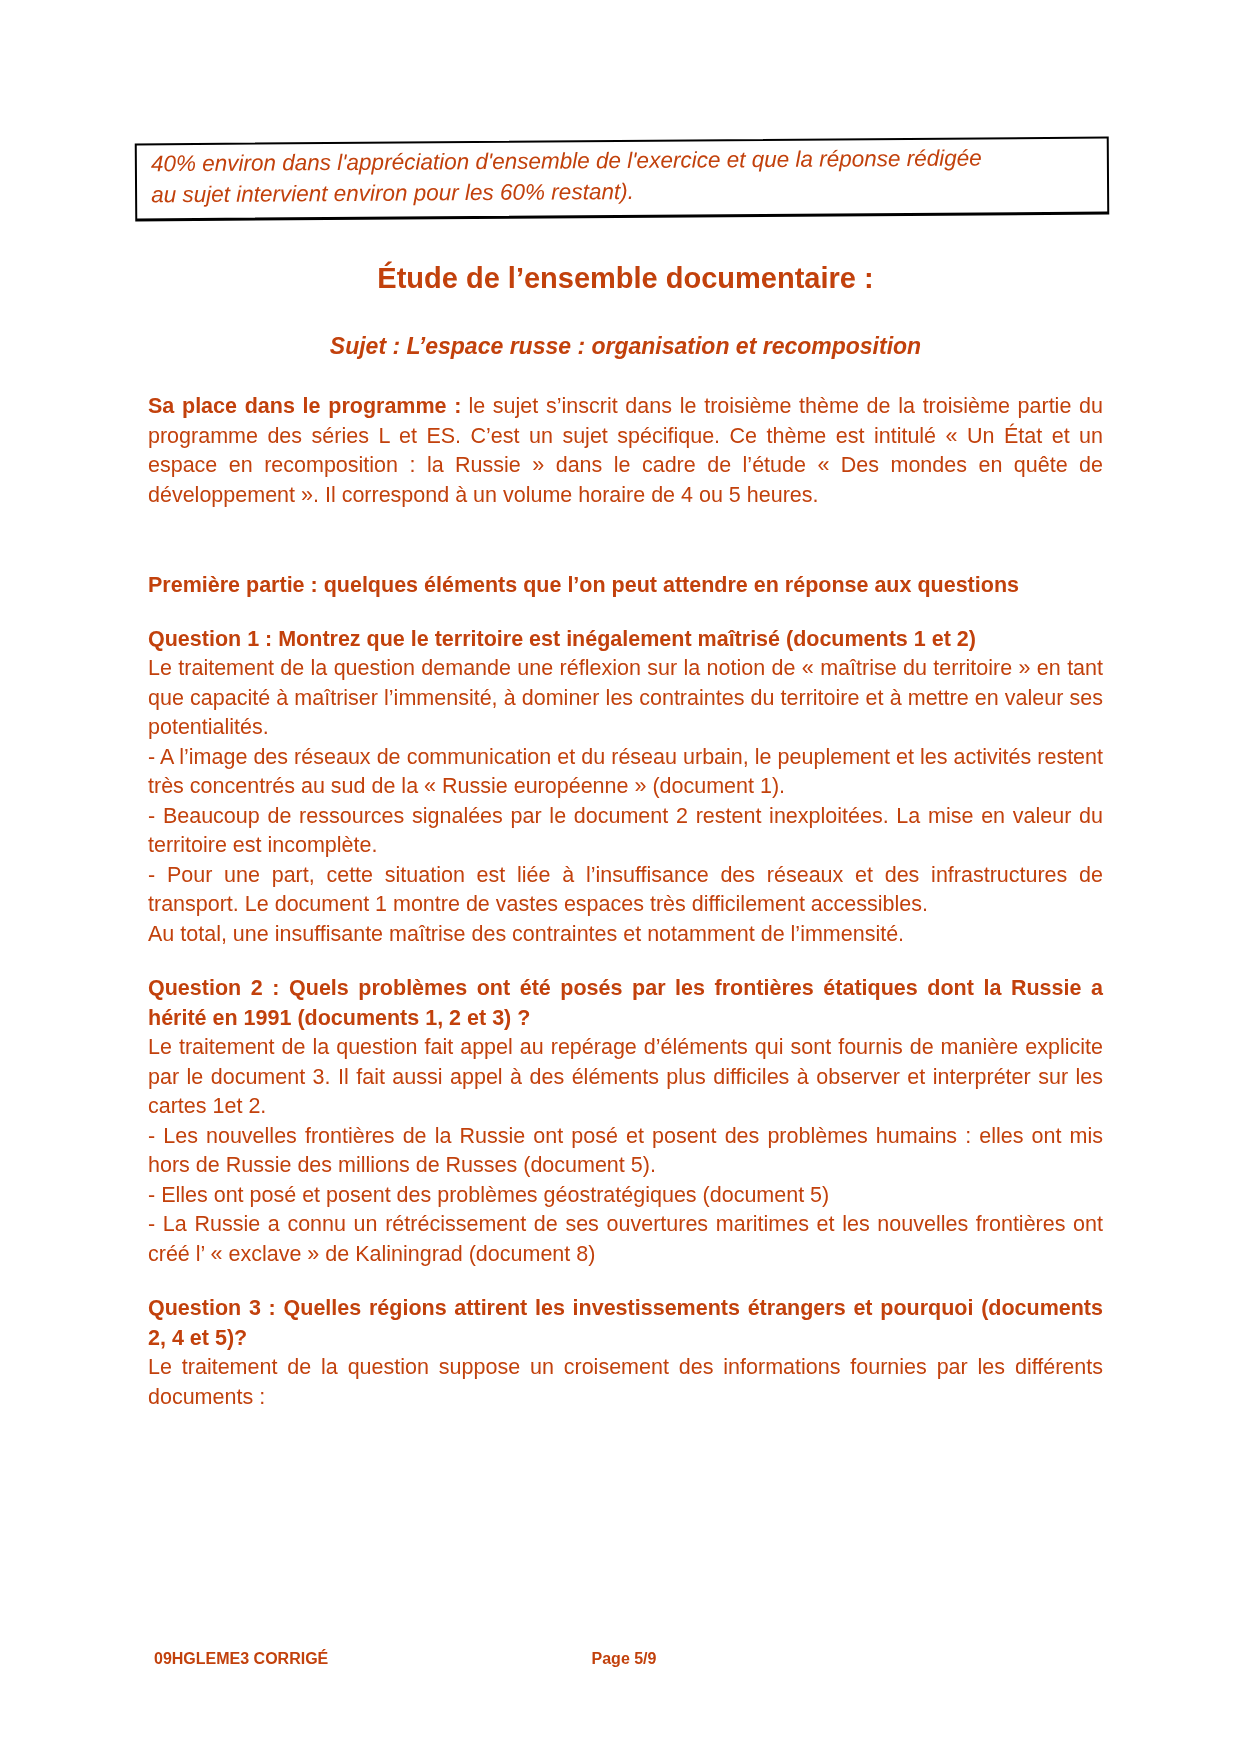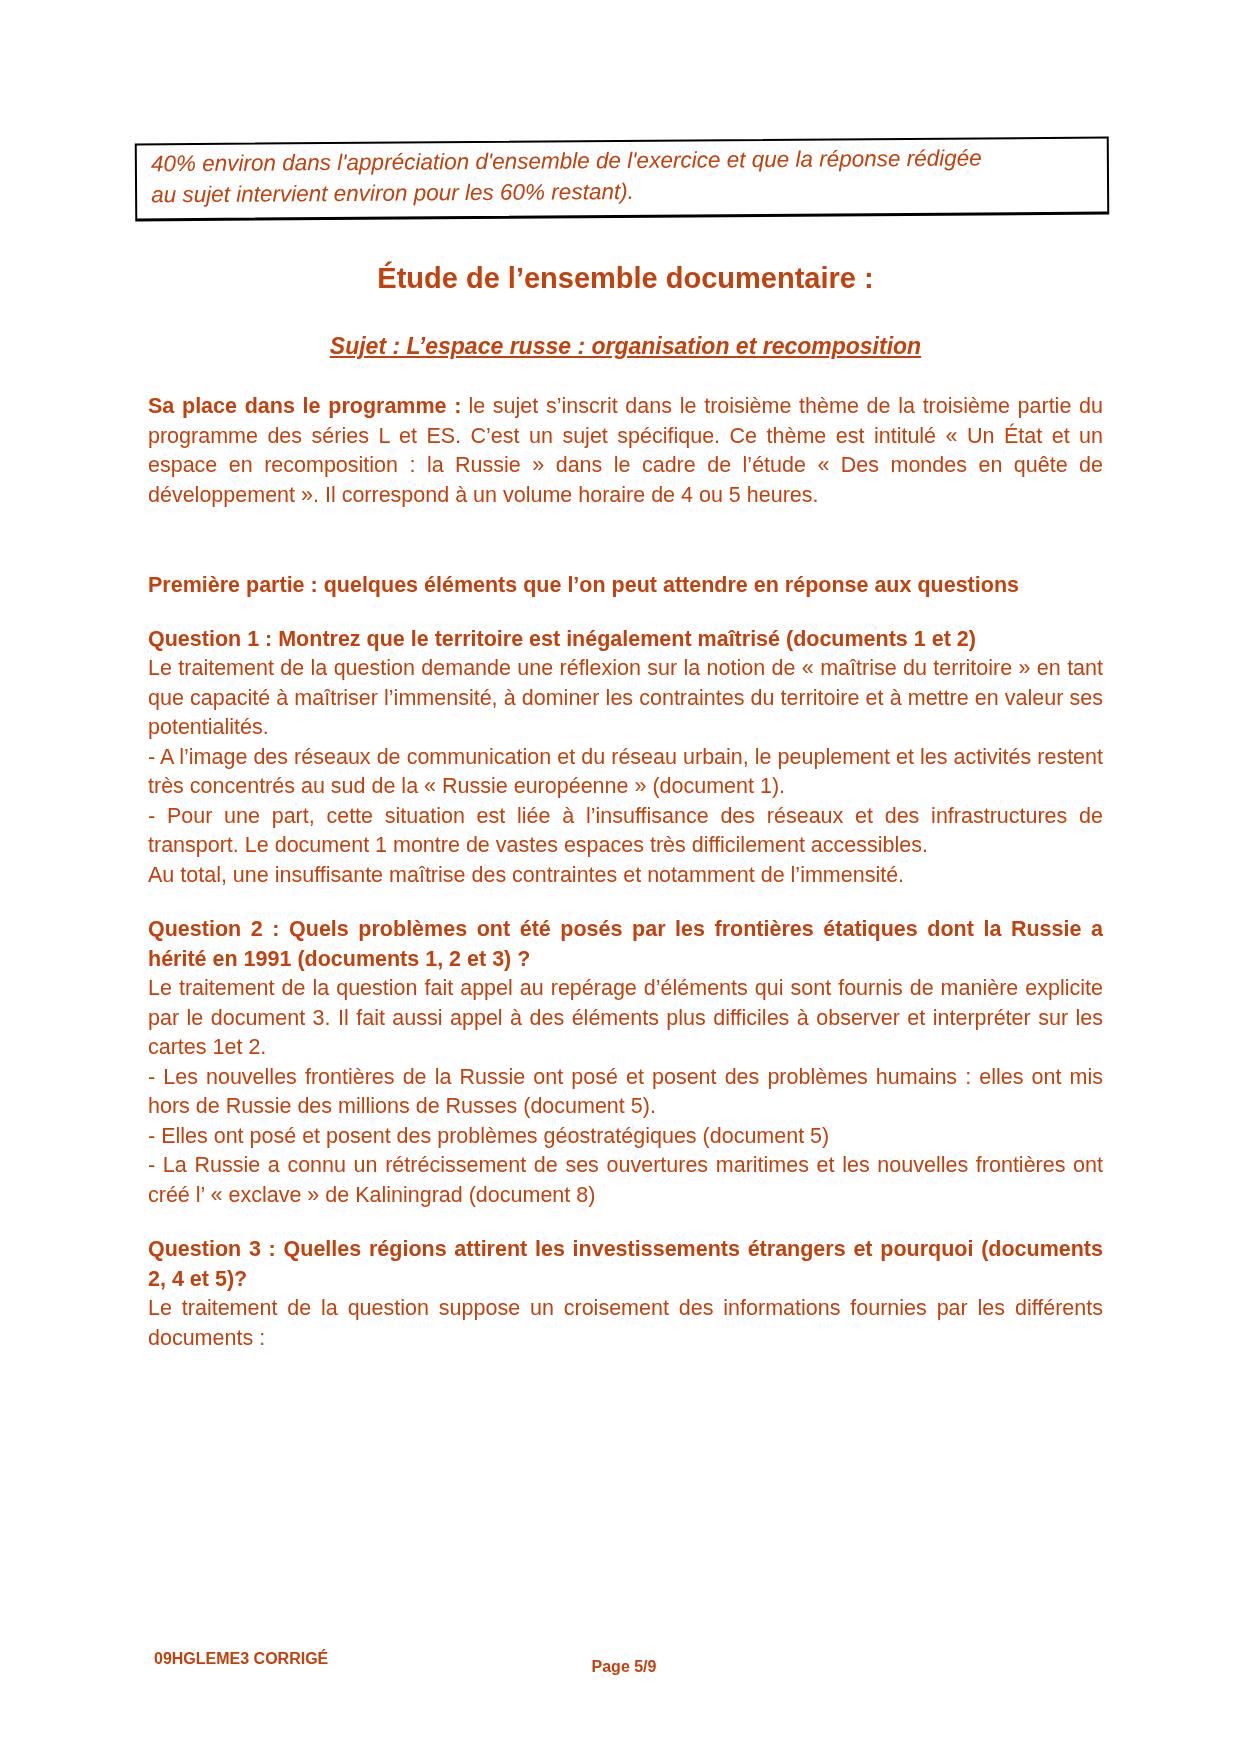--- a/index.html
+++ b/index.html
@@ -35,21 +35,20 @@
     font-size: 29px;
     line-height: 32px;
   }
   .doc-subject {
     margin-top: 36px;
     text-align: center;
     font-weight: bold;
     font-style: italic;
     font-size: 23px;
     line-height: 32px;
-    text-decoration: underline;
   }
   .para {
     font-size: 21.5px;
     line-height: 29.5px;
     text-align: justify;
   }
   .programme { margin-top: 30px; }
   .lead { font-weight: bold; margin-right: 7px; }
   .part-heading {
     margin-top: 60px;
@@ -68,21 +67,21 @@
   .footer {
     position: absolute;
     top: 1650px;
     left: 148px;
     width: 952px;
     height: 30px;
     font-weight: bold;
     font-size: 16px;
   }
   .footer-left { position: absolute; left: 6px; top: 0; }
-  .footer-center { position: absolute; left: 50%; transform: translateX(-50%); top: 8px; }
+  .footer-center { position: absolute; left: 50%; transform: translateX(-50%); top: 0; }
 </style>
 </head>
 <body>
 
 <div class="page">
 
   <div class="note-box">
     <div>40% environ dans l'appréciation d'ensemble de l'exercice et que la réponse rédigée</div>
     <div>au sujet intervient environ pour les 60% restant).</div>
   </div>
@@ -92,20 +91,21 @@
   <h2 class="doc-subject">Sujet : L’espace russe : organisation et recomposition</h2>
 
   <p class="para programme"><span class="lead">Sa place dans le programme :</span><span>le sujet s’inscrit dans le troisième thème de la troisième partie du programme des séries L et ES. C’est un sujet spécifique. Ce thème est intitulé « Un État et un espace en recomposition : la Russie » dans le cadre de l’étude « Des mondes en quête de développement ».  Il correspond à un volume horaire de 4 ou 5 heures.</span></p>
 
   <h2 class="part-heading">Première partie : quelques éléments que l’on peut attendre en réponse aux questions</h2>
 
   <section class="question">
     <h3 class="question-heading">Question 1 : Montrez que le territoire est inégalement maîtrisé (documents 1 et 2)</h3>
     <p class="para">Le traitement de la question demande une réflexion sur la notion de « maîtrise du territoire » en tant que capacité à maîtriser l’immensité, à dominer les contraintes du territoire et à mettre en valeur ses potentialités.</p>
     <p class="para">- A l’image des réseaux de communication et du réseau urbain, le peuplement et les activités restent très concentrés au sud de la « Russie européenne » (document 1).</p>
+    <p class="para">- Beaucoup de ressources signalées par le document 2 restent inexploitées. La mise en valeur du territoire est incomplète.</p>
     <p class="para">- Pour une part, cette situation est liée à l’insuffisance des réseaux et des infrastructures de transport. Le document 1 montre de vastes espaces très difficilement accessibles.</p>
     <p class="para">Au total, une insuffisante maîtrise des contraintes et notamment de l’immensité.</p>
   </section>
 
   <section class="question">
     <h3 class="question-heading">Question 2 : Quels problèmes ont été posés par les frontières étatiques dont la Russie a hérité en 1991 (documents 1, 2 et 3) ?</h3>
     <p class="para">Le traitement de la question fait appel au repérage d’éléments qui sont fournis de manière explicite par le document 3. Il fait aussi appel à des éléments plus difficiles à observer et interpréter sur les cartes 1et 2.</p>
     <p class="para">- Les nouvelles frontières de la Russie ont posé et posent des problèmes humains : elles ont mis hors de Russie des millions de Russes (document 5).</p>
     <p class="para">- Elles ont posé et posent des problèmes géostratégiques (document 5)</p>
     <p class="para">- La Russie a connu un rétrécissement de ses ouvertures maritimes et les nouvelles frontières ont créé l’ « exclave » de Kaliningrad (document 8)</p>

